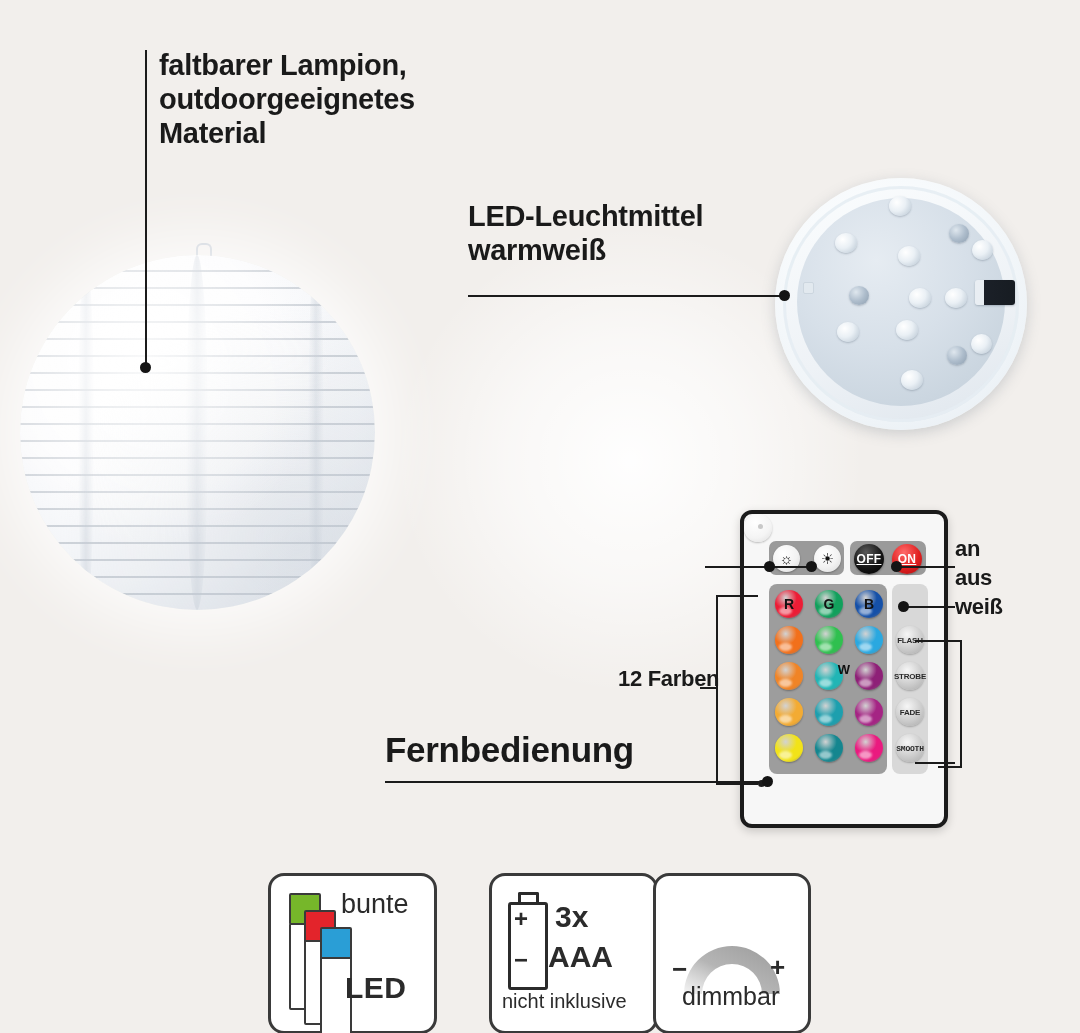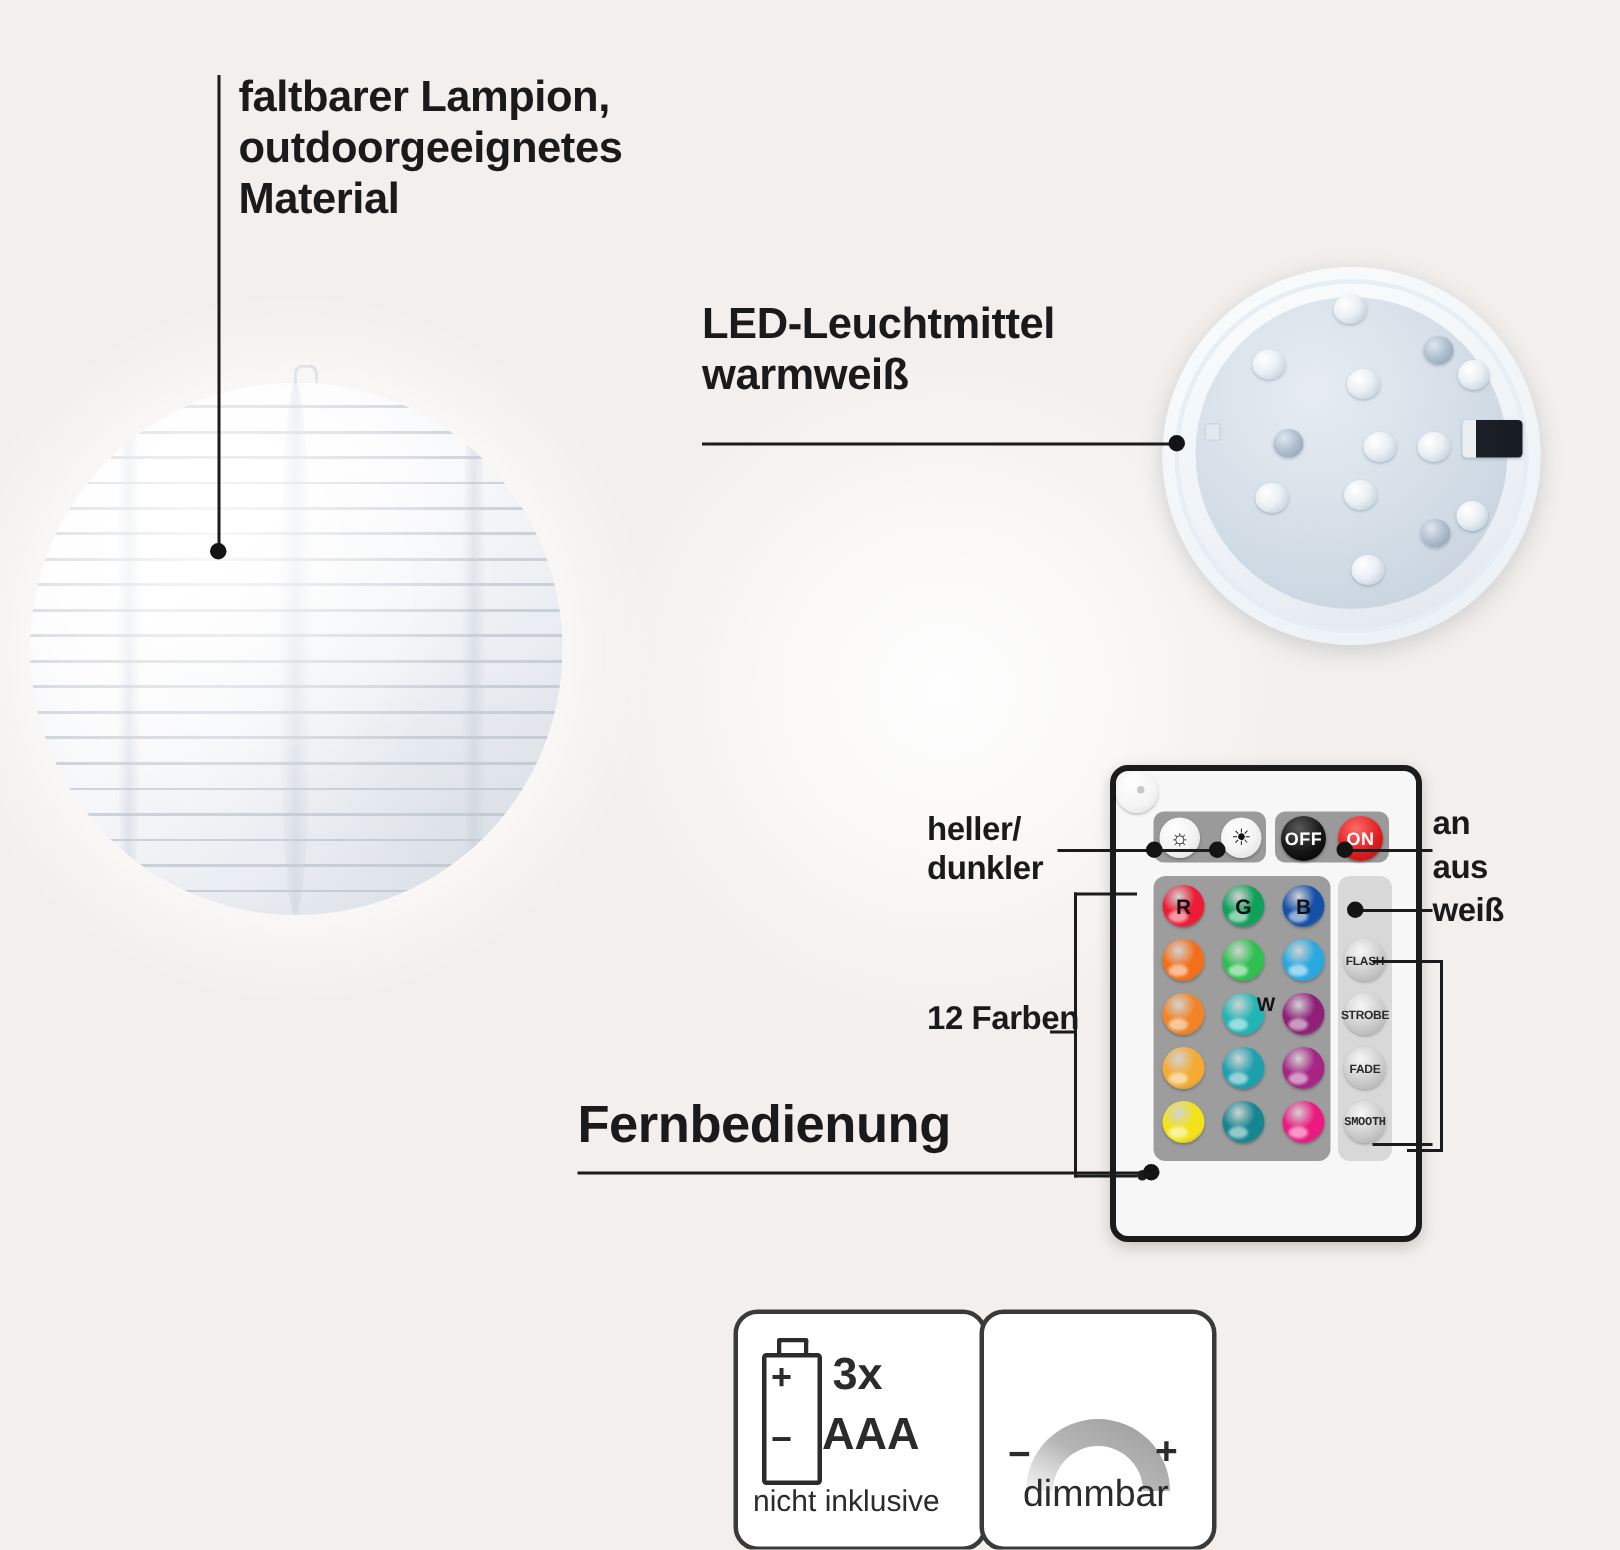--- a/index.html
+++ b/index.html
@@ -135,21 +135,21 @@
   .btn{position:absolute;border-radius:50%;}
   .btn-sun{width:27px;height:27px;top:31px;background:radial-gradient(circle at 38% 32%, #ffffff 0%, #f2f2f2 55%, #d9d9d9 100%);
     box-shadow:0 1px 2px rgba(0,0,0,0.3);}
   #btn-dim{left:29px;} #btn-bright{left:70px;}
   .sunglyph{position:absolute;inset:0;display:flex;align-items:center;justify-content:center;font-size:15px;color:#111;line-height:1;}
   #btn-off{left:110px;top:30px;width:30px;height:30px;
     background:radial-gradient(circle at 40% 28%, #5a5a5a 0%, #151515 55%, #000000 100%);box-shadow:0 1px 2px rgba(0,0,0,0.35);}
   #btn-on{left:148px;top:30px;width:30px;height:30px;
     background:radial-gradient(circle at 40% 28%, #ff6a6a 0%, #e01f1f 55%, #b00f12 100%);box-shadow:0 1px 2px rgba(0,0,0,0.35);}
   .pwrlabel{position:absolute;inset:0;display:flex;align-items:center;justify-content:center;
-    color:#fff;font-weight:bold;font-size:12px;letter-spacing:0.3px;}
+    color:#fff;font-weight:bold;font-size:12px;letter-spacing:0.3px;text-decoration:underline;}
 
   .cbtn{position:absolute;width:28px;height:28px;border-radius:50%;box-shadow:0 1px 2px rgba(0,0,0,0.3);}
   .cbtn .gl{position:absolute;left:4px;bottom:3px;width:13px;height:8px;border-radius:50%;
     background:rgba(255,255,255,0.55);filter:blur(1px);}
   .cbtn .lbl{position:absolute;inset:0;display:flex;align-items:center;justify-content:center;
     font-weight:bold;font-size:14px;color:#111;}
 
   .mbtn{position:absolute;left:152px;width:28px;height:28px;border-radius:50%;
     background:radial-gradient(circle at 40% 30%, #f6f6f6 0%, #c9c9c9 60%, #a9a9a9 100%);
     box-shadow:0 1px 2px rgba(0,0,0,0.25);}
@@ -342,28 +342,36 @@
 
   <div class="bracket" id="br-farben"></div>
   <div id="br-farben-stub"></div>
   <div class="bracket" id="br-modi"></div>
 
   <div class="callout" id="co-lampion">faltbarer Lampion,
 outdoorgeeignetes
 Material</div>
   <div class="callout" id="co-led">LED-Leuchtmittel
 warmweiß</div>
-  <div class="callout" id="co-heller">heller/
-dunkler</div>
   <div class="callout" id="co-15farben">12 Farben</div>
   <div class="callout" id="co-fern">Fernbedienung</div>
   <div class="callout" id="co-an">an</div>
   <div class="callout" id="co-aus">aus</div>
   <div class="callout" id="co-weiss">weiß</div>
 
+  <div class="fbox" id="fbox-led">
+    <div class="ledstick" style="left:18px;top:47px;width:28px;height:83px;"></div>
+    <div class="ledstick" style="left:33px;top:62px;width:28px;height:83px;"></div>
+    <div class="ledstick" style="left:49px;top:77px;width:28px;height:83px;"></div>
+    <div class="ledcap" id="cap-green" style="left: 18px; top: 17px; width: 28px; height: 28px; background: rgb(118, 183, 42);"></div>
+    <div class="ledcap" id="cap-red" style="left: 33px; top: 34px; width: 28px; height: 28px; background: rgb(227, 36, 43);"></div>
+    <div class="ledcap" id="cap-blue" style="left: 49px; top: 51px; width: 28px; height: 28px; background: rgb(42, 158, 214);"></div>
+    <div class="fb-text" id="lbl-bunte">bunte</div>
+    <div class="fb-text" id="lbl-ledword">LED</div>
+  </div>
 
   <div class="fbox" id="fbox-bat">
     <div id="bat-cap"></div>
     <div id="bat-body"></div>
     <div class="fb-text" id="bat-plus">+</div>
     <div class="fb-text" id="bat-minus">−</div>
     <div class="fb-text" id="lbl-3x">3x</div>
     <div class="fb-text" id="lbl-aaa">AAA</div>
     <div class="fb-text" id="lbl-nicht">nicht inklusive</div>
   </div>

